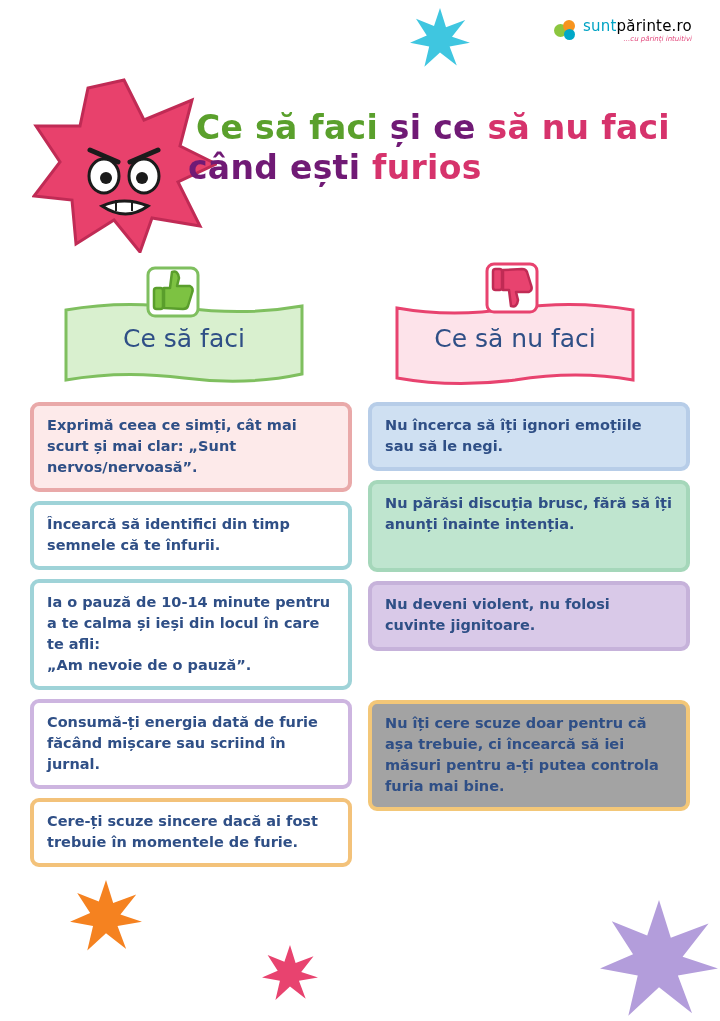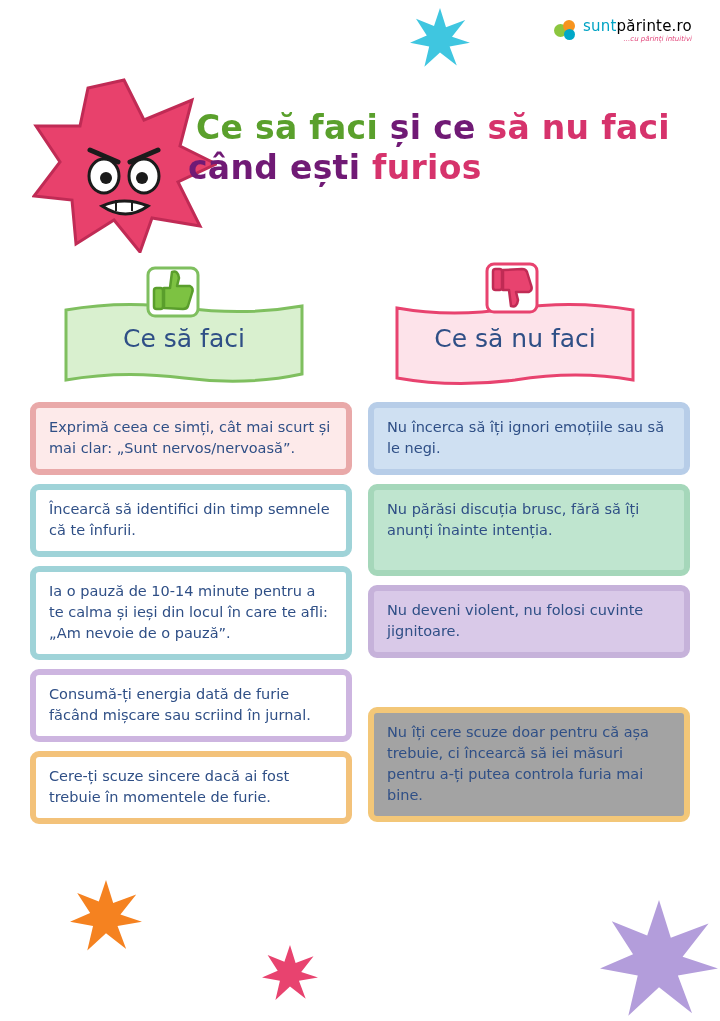--- a/index.html
+++ b/index.html
@@ -126,26 +126,27 @@
     top: 402px;
     left: 30px;
     width: 660px;
     display: flex;
     gap: 16px;
   }
   .col { width: 322px; display: flex; flex-direction: column; gap: 9px; }
 
   .card {
     border-radius: 9px;
-    border: 6px solid #404040;
+    border: 4px solid #404040;
     padding: 9px 12px 10px 13px;
     box-sizing: border-box;
     font-size: 14.5px;
     line-height: 21px;
     color: #2f4f86;
+    font-weight: bold;
   }
   .card.right { color: #2f4f86; }
 
   
   .c-l0 { background:#fdeaea; border-color:#e9a9a9; }
   .c-l1 { background:#ffffff; border-color:#9fd3d8; }
   .c-l2 { background:#ffffff; border-color:#9fd3d8; }
   .c-l3 { background:#ffffff; border-color:#cdb5e0; }
   .c-l4 { background:#ffffff; border-color:#f3c27a; }
 

